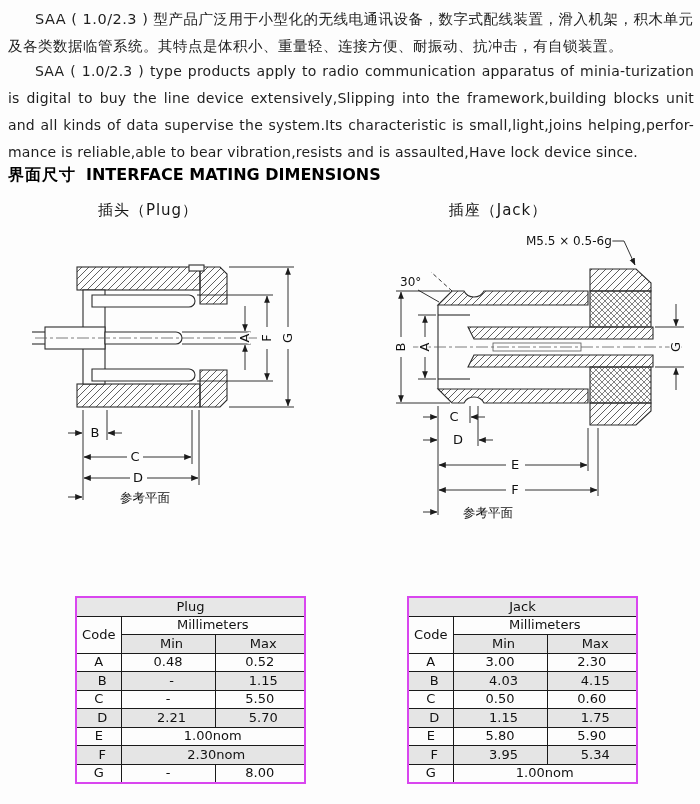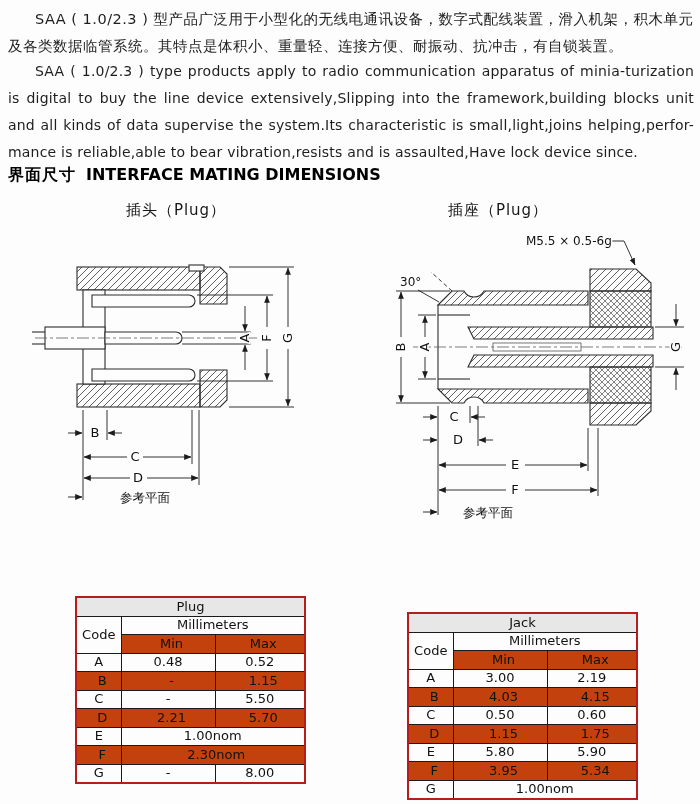--- a/index.html
+++ b/index.html
@@ -6,52 +6,52 @@
   .page{
     position:relative;width:700px;height:804px;background:#fdfdfd;overflow:hidden;
     font-family:"DejaVu Sans","Liberation Sans",sans-serif;color:#1e1e1e;
   }
   .para{position:absolute;left:8px;width:686px;margin:0;text-indent:27px;}
   .para.zh{top:6px;font-size:14.5px;line-height:26.5px;letter-spacing:0.5px;}
   .para.en{top:58px;font-size:14px;line-height:27px;text-align:justify;letter-spacing:0.2px;}
   .heading{position:absolute;left:8px;top:165px;margin:0;font-size:16px;font-weight:bold;color:#000000;}
   .heading .zh{margin-right:10px;letter-spacing:1px;}
   .fig-label{position:absolute;top:201px;width:160px;text-align:center;font-size:15px;color:#161616;letter-spacing:1px;}
-  .fig-label.plug{left:96px;}
+  .fig-label.plug{left:68px;}
   .fig-label.jack{left:418px;}
   .drawing{position:absolute;}
   .drawing.plug{left:30px;top:228px;width:300px;height:300px;}
   .drawing.jack{left:368px;top:220px;width:332px;height:312px;}
   .drawing text{font-family:"DejaVu Sans","Liberation Sans",sans-serif;fill:#111;
     paint-order:stroke;stroke:#fdfdfd;stroke-width:3px;}
   .dim-table{
     position:absolute;border-collapse:collapse;table-layout:fixed;
     font-size:13px;color:#111;text-align:center;background:#fdfdfd;
-    border:2px solid #b91c1c;
+    border:2px solid #d946ef;
   }
   .dim-table td{border:1px solid #1a1a1a;height:17.5px;padding:0 2px;line-height:1.05;overflow:hidden;white-space:nowrap;}
-  .dim-table tr.shade td{background:#c2410c;padding-left:9px;}
+  .dim-table tr.shade td{background:#e5e5e5;padding-left:9px;}
   .dim-table td.keep-white{background:#fdfdfd;}
   .dim-table td.t-title{background:#e7e7e7;}
   .plug-table{left:75px;top:596px;width:229px;}
-  .jack-table{left:407px;top:612px;width:227px;}
+  .jack-table{left:407px;top:596px;width:227px;}
   .c-code{width:45px;}.c-min{width:94px;}.c-max{width:90px;}
 </style>
 </head>
 <body>
 
 <div class="page">
 
   <p class="para zh">SAA ( 1.0/2.3 ) 型产品广泛用于小型化的无线电通讯设备，数字式配线装置，滑入机架，积木单元及各类数据临管系统。其特点是体积小、重量轻、连接方便、耐振动、抗冲击，有自锁装置。</p>
   <p class="para en">SAA ( 1.0/2.3 ) type products apply to radio communication apparatus of minia-turization is digital to buy the line device extensively,Slipping into the framework,building blocks unit and all kinds of data supervise the system.Its characteristic is small,light,joins helping,perfor-mance is reliable,able to bear vibration,resists and is assaulted,Have lock device since.</p>
 
   <h2 class="heading"><span class="zh">界面尺寸</span><span class="en">INTERFACE MATING DIMENSIONS</span></h2>
 
   <div class="fig-label plug">插头（Plug）</div>
-  <div class="fig-label jack">插座（Plug）</div>
+  <div class="fig-label jack">插座（Jack）</div>
 
   <svg class="drawing plug" viewBox="0 0 300 300">
     <defs>
       <pattern id="hp" patternUnits="userSpaceOnUse" width="7" height="7">
         <path d="M0,7 L7,0" stroke="#4e4e4e" stroke-width="0.9" fill="none"></path>
       </pattern>
       <marker id="ahp" viewBox="0 0 10 10" refX="9.5" refY="5" markerWidth="8" markerHeight="8" orient="auto-start-reverse">
         <path d="M0,1 L10,5 L0,9 Z" fill="#1c1c1c"></path>
       </marker>
     </defs>
@@ -251,21 +251,21 @@
           <td rowspan="2" class="keep-white">Code</td>
           <td colspan="2">Millimeters</td>
         </tr>
       <tr class="shade">
           <td>Min</td>
           <td>Max</td>
         </tr>
       <tr>
           <td>A</td>
           <td>3.00</td>
-          <td>2.19</td>
+          <td>2.30</td>
         </tr>
       <tr class="shade">
           <td>B</td>
           <td>4.03</td>
           <td>4.15</td>
         </tr>
       <tr>
           <td>C</td>
           <td>0.50</td>
           <td>0.60</td>

